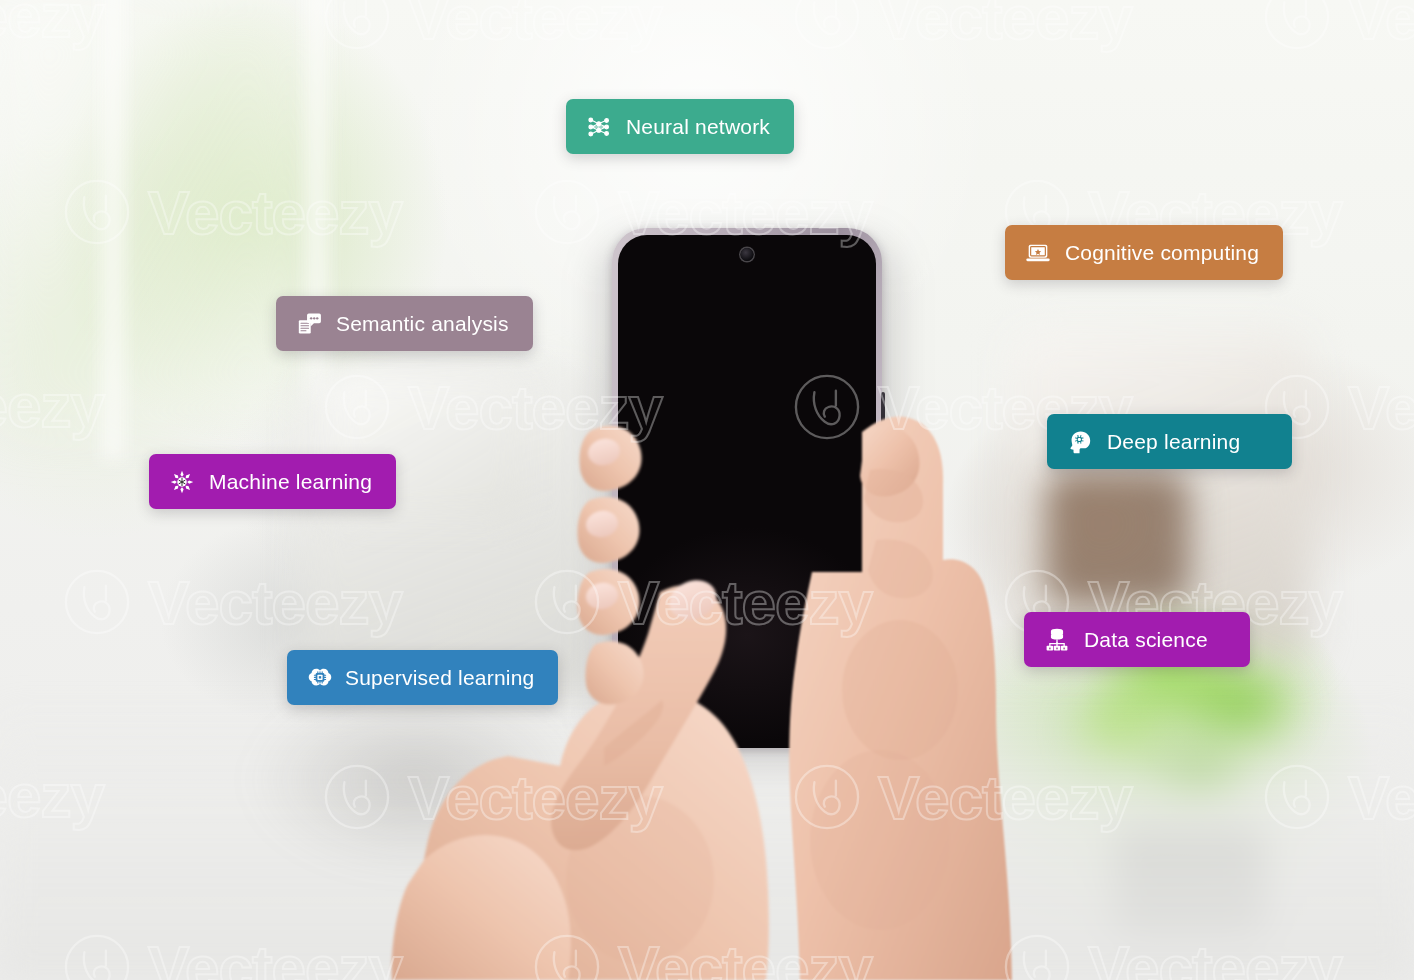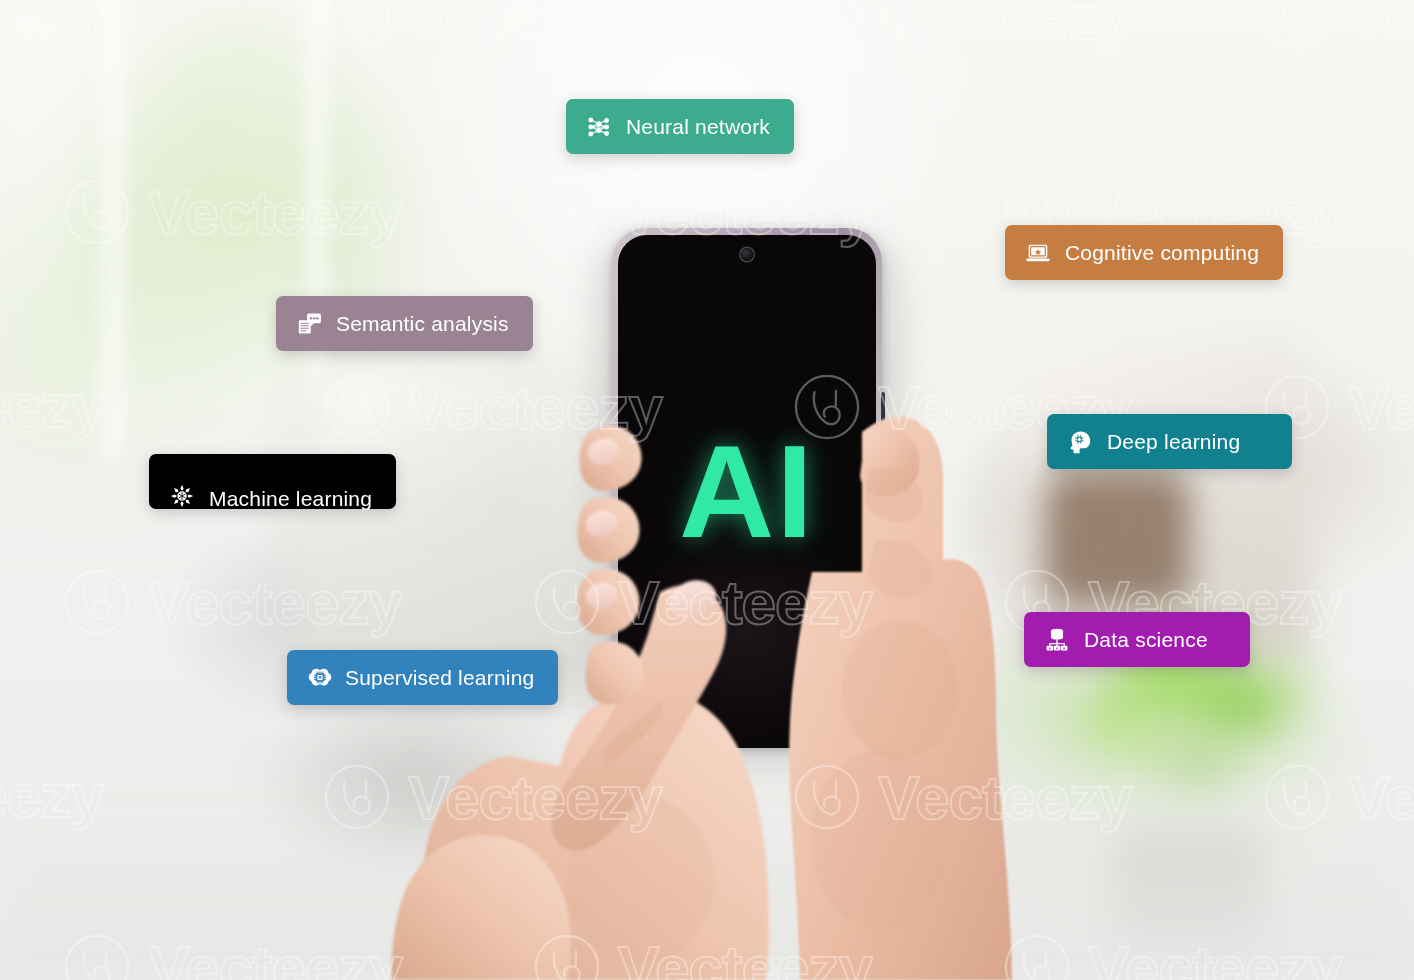--- a/index.html
+++ b/index.html
@@ -192,21 +192,20 @@
   <div class="bg-plant"></div>
   <div class="bg-pot"></div>
   <div class="bg-floor"></div>
   <div class="bg-shadow-l"></div>
 
   <div id="phone-wrap">
     <div class="phone-shadow"></div>
     <div class="phone-body">
       <div class="phone-screen">
         <div class="phone-camera"></div>
-        <div class="ai-text">AI</div>
       </div>
       <div class="phone-btn"></div>
     </div>
   </div>
 
   <svg id="hands" viewBox="0 0 1414 980">
     <defs>
       <linearGradient id="skinR" x1="0" y1="0" x2="1" y2="1">
         <stop offset="0%" stop-color="#f6d7c6"></stop>
         <stop offset="45%" stop-color="#eec2ab"></stop>
@@ -551,21 +550,21 @@
       <path d="M11.8 2.4 H21.4 A1.6 1.6 0 0 1 23 4 V9.6 A1.6 1.6 0 0 1 21.4 11.2 H16.6 L13.4 14.2 V11.2 H11.8 A1.6 1.6 0 0 1 10.2 9.6 V4 A1.6 1.6 0 0 1 11.8 2.4 Z" fill="#fff"></path>
       <g fill="#9a8392">
         <circle cx="14" cy="6.8" r="1.1"></circle>
               <circle cx="16.8" cy="6.8" r="1.1"></circle>
               <circle cx="19.6" cy="6.8" r="1.1"></circle>
       </g>
     </svg>
         </span>
         <span class="bl">Semantic analysis</span>
       </div>
-      <div class="badge" style="left: 149px; top: 454px; min-width: 221px; background: #000000; align-items: flex-end;">
+      <div class="badge" style="left: 149px; top: 454px; min-width: 221px; background: #a21caf;">
         <span style="display: flex;">
           <svg class="bi" viewBox="0 0 24 24">
       <g fill="#fff">
         <path d="M12 1.6 L13.5 5.4 L12 7.2 L10.5 5.4 Z"></path>
         <path d="M12 22.4 L10.5 18.6 L12 16.8 L13.5 18.6 Z"></path>
         <path d="M1.6 12 L5.4 10.5 L7.2 12 L5.4 13.5 Z"></path>
         <path d="M22.4 12 L18.6 13.5 L16.8 12 L18.6 10.5 Z"></path>
         <path d="M4.6 4.6 L8.3 6 L8.6 8.6 L6 8.3 Z"></path>
         <path d="M19.4 19.4 L15.7 18 L15.4 15.4 L18 15.7 Z"></path>
         <path d="M19.4 4.6 L18 8.3 L15.4 8.6 L15.7 6 Z"></path>

